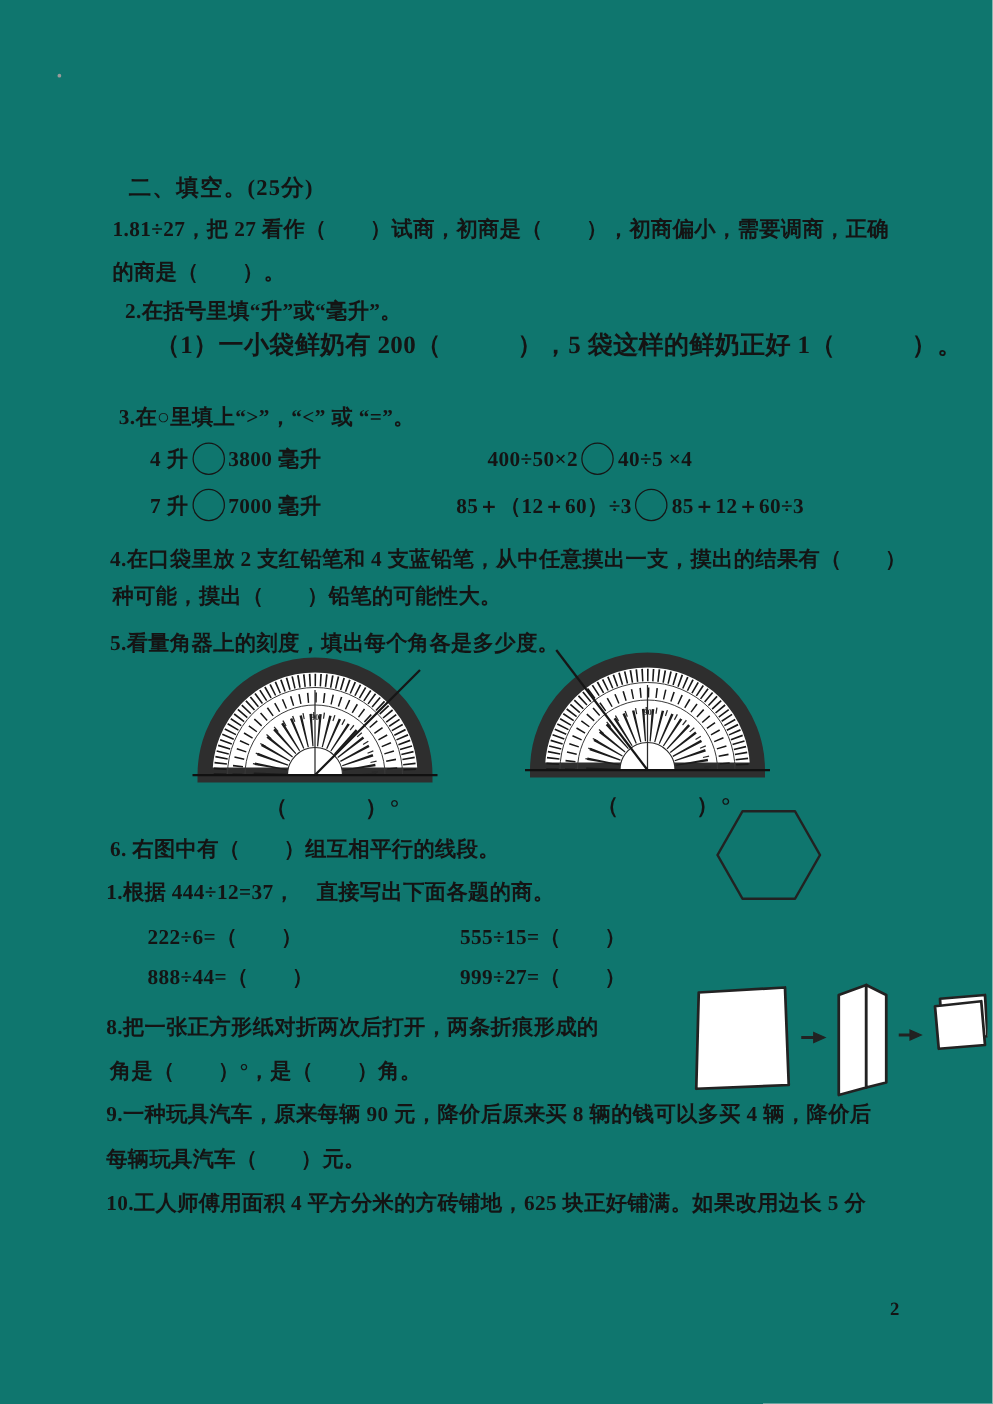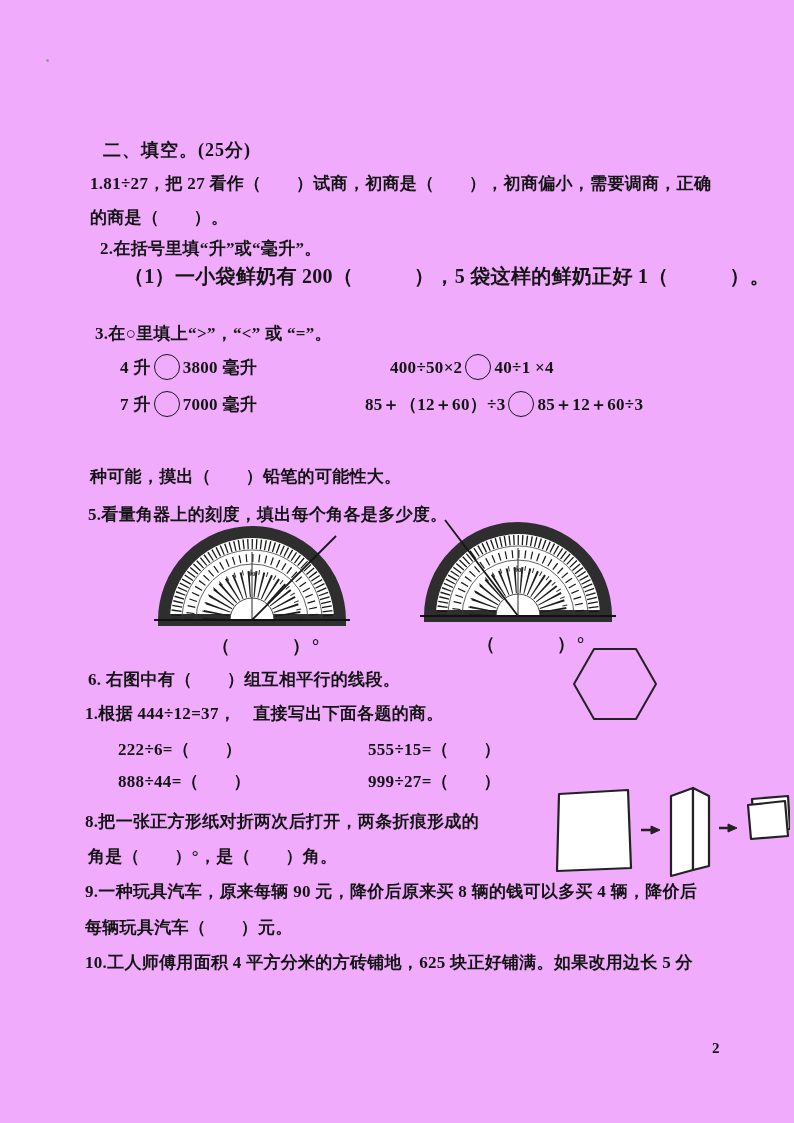--- a/index.html
+++ b/index.html
@@ -1,18 +1,18 @@
 <!DOCTYPE html>
 <html><head>
 <meta charset="utf-8">
 <style>
   html,body { margin:0; padding:0; background:#e8e8e8; }
   .page {
     position:relative; width:794px; height:1123px; margin:0 auto;
-    background:#f0abfc; overflow:hidden;
+    background:#0f766e; overflow:hidden;
     font-family:"Liberation Serif","DejaVu Serif",serif;
     color:#141414; font-weight:600;
   }
   .ln { position:absolute; font-size:17px; line-height:24px; white-space:nowrap; letter-spacing:0.3px; }
   .title { font-size:18px; font-weight:700; letter-spacing:1px; }
   .abs { position:absolute; }
   .circle {
     display:inline-block; width:24px; height:24px;
     border:1.7px solid #161616; border-radius:50%;
     vertical-align:-7px; margin:0 3px;
@@ -35,29 +35,30 @@
   <div class="ln" style="left:90px;top:206px">的商是（　　）。</div>
 
   <div class="ln" style="left:100px;top:237px">2.在括号里填“升”或“毫升”。</div>
   <div class="ln" style="left:124px;top:264px;font-size:20px">（1）一小袋鲜奶有 200（　　　），5 袋这样的鲜奶正好 1（　　　）。</div>
 
   <div class="ln" style="left:95px;top:322px">3.在○里填上“&gt;”，“&lt;” 或 “=”。</div>
   <div class="ln" style="left:120px;top:354px">
     <span>4 升</span><span class="circle"></span><span>3800 毫升</span>
   </div>
   <div class="ln" style="left:390px;top:354px">
-    <span>400÷50×2</span><span class="circle"></span><span>40÷1 ×4</span>
+    <span>400÷50×2</span><span class="circle"></span><span>40÷5 ×4</span>
   </div>
   <div class="ln" style="left:120px;top:391px">
     <span>7 升</span><span class="circle"></span><span>7000 毫升</span>
   </div>
   <div class="ln" style="left:365px;top:391px">
     <span>85＋（12＋60）÷3</span><span class="circle"></span><span>85＋12＋60÷3</span>
   </div>
 
+  <div class="ln" style="left:88px;top:436px">4.在口袋里放 2 支红铅笔和 4 支蓝铅笔，从中任意摸出一支，摸出的结果有（　　）</div>
   <div class="ln" style="left:90px;top:465px">种可能，摸出（　　）铅笔的可能性大。</div>
 
   <div class="ln" style="left:88px;top:503px">5.看量角器上的刻度，填出每个角各是多少度。</div>
 
   <svg class="abs" style="left:152px;top:520px" width="200" height="107" viewBox="0 0 200 107">
     <defs>
       <g id="pbody">
         <path d="M 12,100 A 88,88 0 0 1 188,100 Z" fill="#ffffff" stroke="#2e2e2e" stroke-width="12"></path>
         <path d="M 24,100 A 76,76 0 0 1 176,100" fill="none" stroke="#181818" stroke-width="10" stroke-dasharray="1.3,3.1"></path>
         <path d="M 30,100 A 70,70 0 0 1 170,100" fill="none" stroke="#3a3a3a" stroke-width="0.8"></path>

